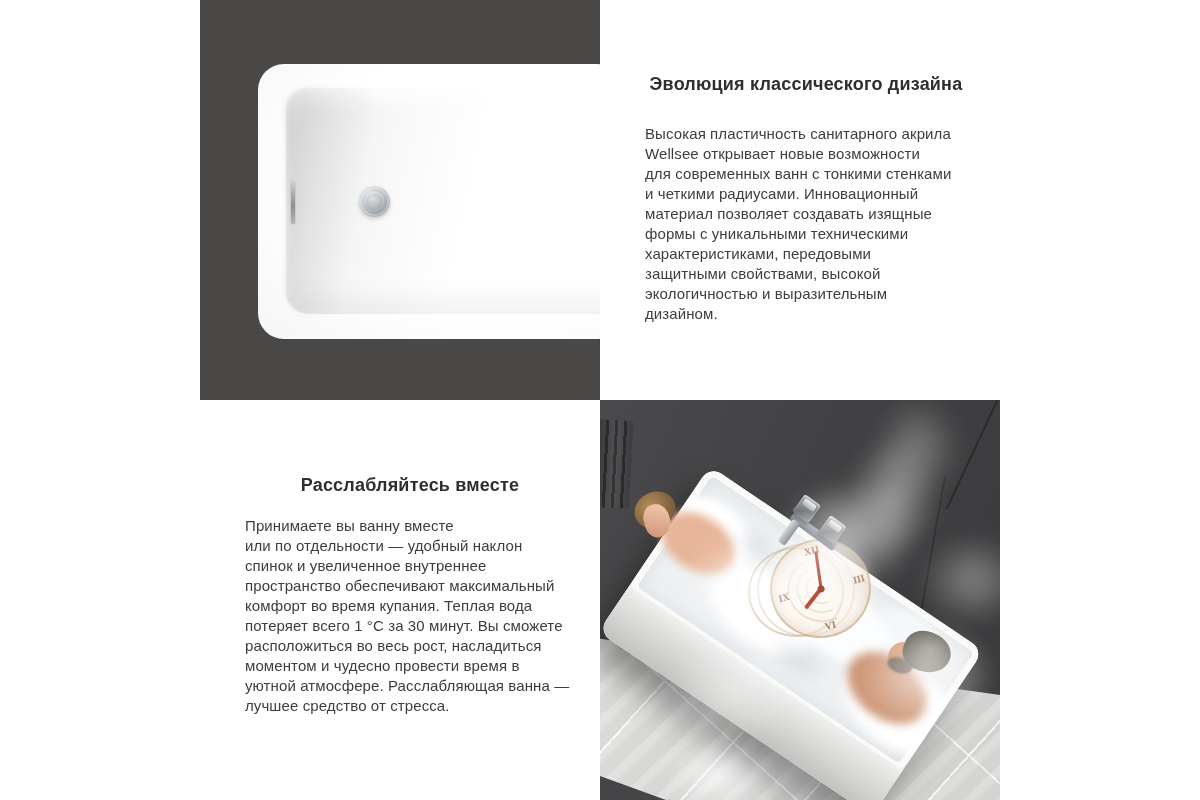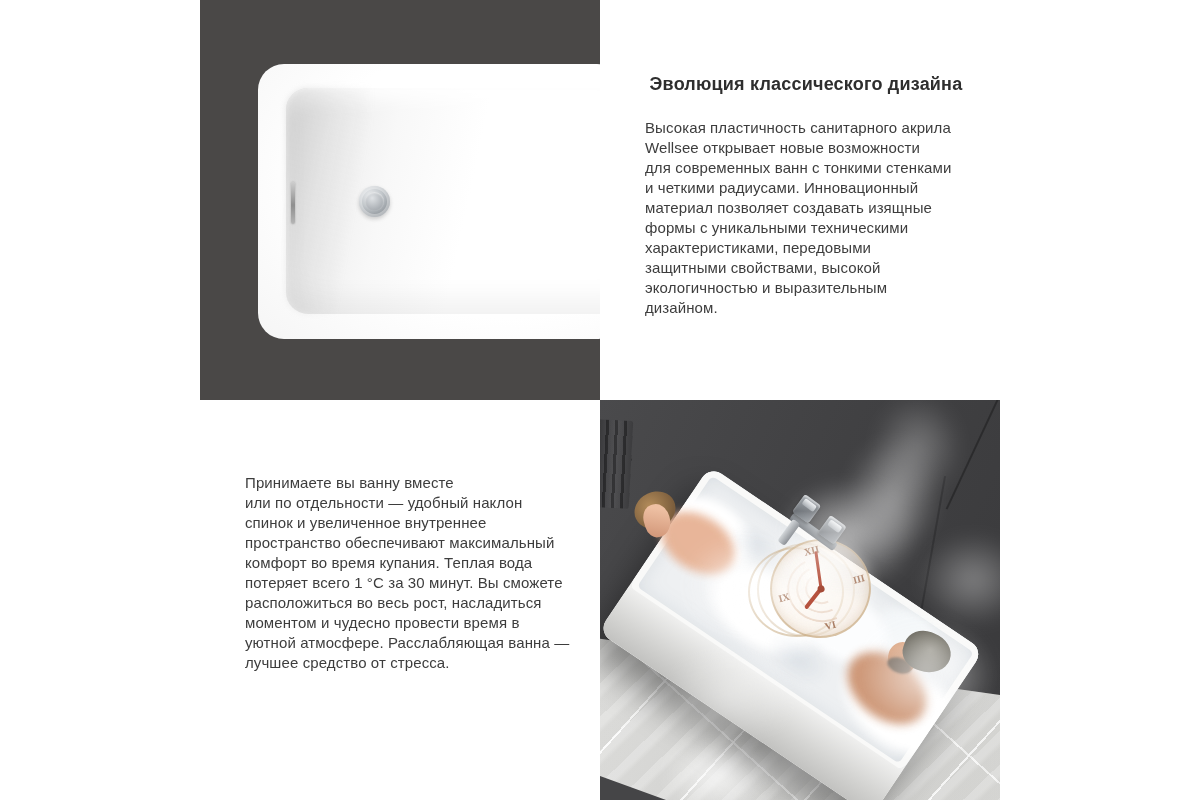--- a/index.html
+++ b/index.html
@@ -12,21 +12,21 @@
   .text-block { position:absolute; color:#3c3c3c; }
   .text-block h2 {
     font-size:18px; line-height:24px; font-weight:700; color:#2e2e2e;
     text-align:center; letter-spacing:.2px;
   }
   .text-block p {
     font-size:15px; line-height:20px; white-space:pre-line; color:#3d3d3d;
     letter-spacing:.1px;
   }
   .tb-design { left:645px; top:72px; width:322px; }
-  .tb-design h2 { margin-bottom:22px; }
+  .tb-design h2 { margin-bottom:28px; }
   .tb-relax { left:245px; top:473px; width:330px; }
   .tb-relax h2 { margin-bottom:19px; }
 
   
   .photo-a {
     position:absolute; left:200px; top:0; width:400px; height:400px;
     background:#4a4847; overflow:hidden;
   }
   .tubA {
     position:absolute; left:58px; top:64px; width:365px; height:275px;
@@ -232,20 +232,21 @@
 и четкими радиусами. Инновационный
 материал позволяет создавать изящные
 формы с уникальными техническими
 характеристиками, передовыми
 защитными свойствами, высокой
 экологичностью и выразительным
 дизайном.</p>
   </div>
 
   <div class="text-block tb-relax">
+    <h2>Расслабляйтесь вместе</h2>
     <p>Принимаете вы ванну вместе
 или по отдельности — удобный наклон
 спинок и увеличенное внутреннее
 пространство обеспечивают максимальный
 комфорт во время купания. Теплая вода
 потеряет всего 1 °C за 30 минут. Вы сможете
 расположиться во весь рост, насладиться
 моментом и чудесно провести время в
 уютной атмосфере. Расслабляющая ванна —
 лучшее средство от стресса.</p>

